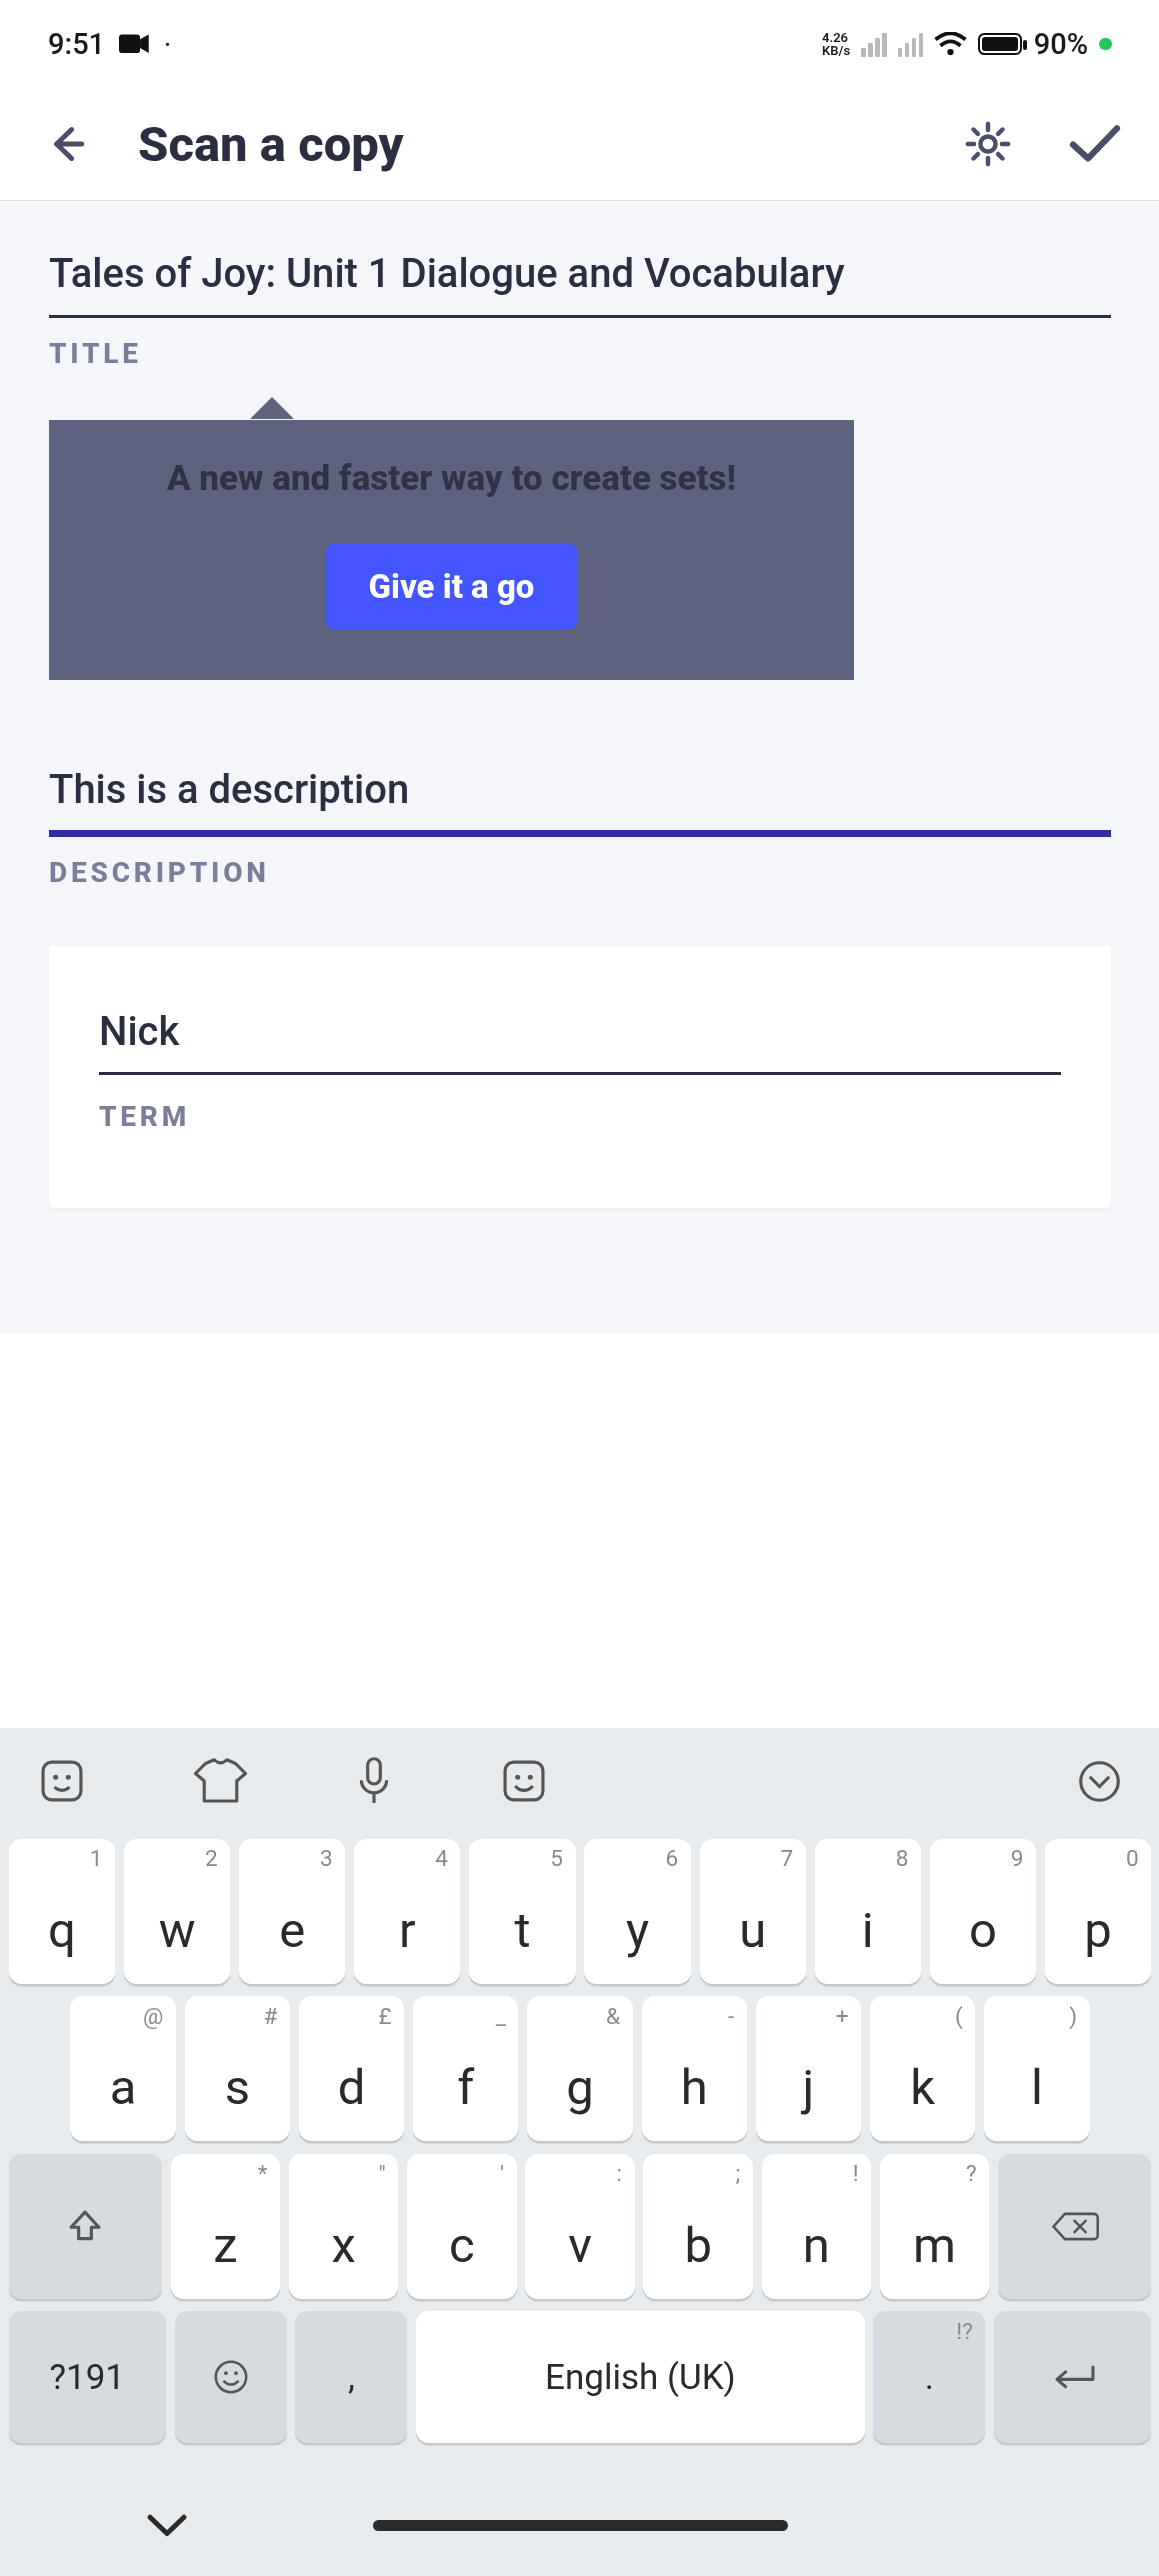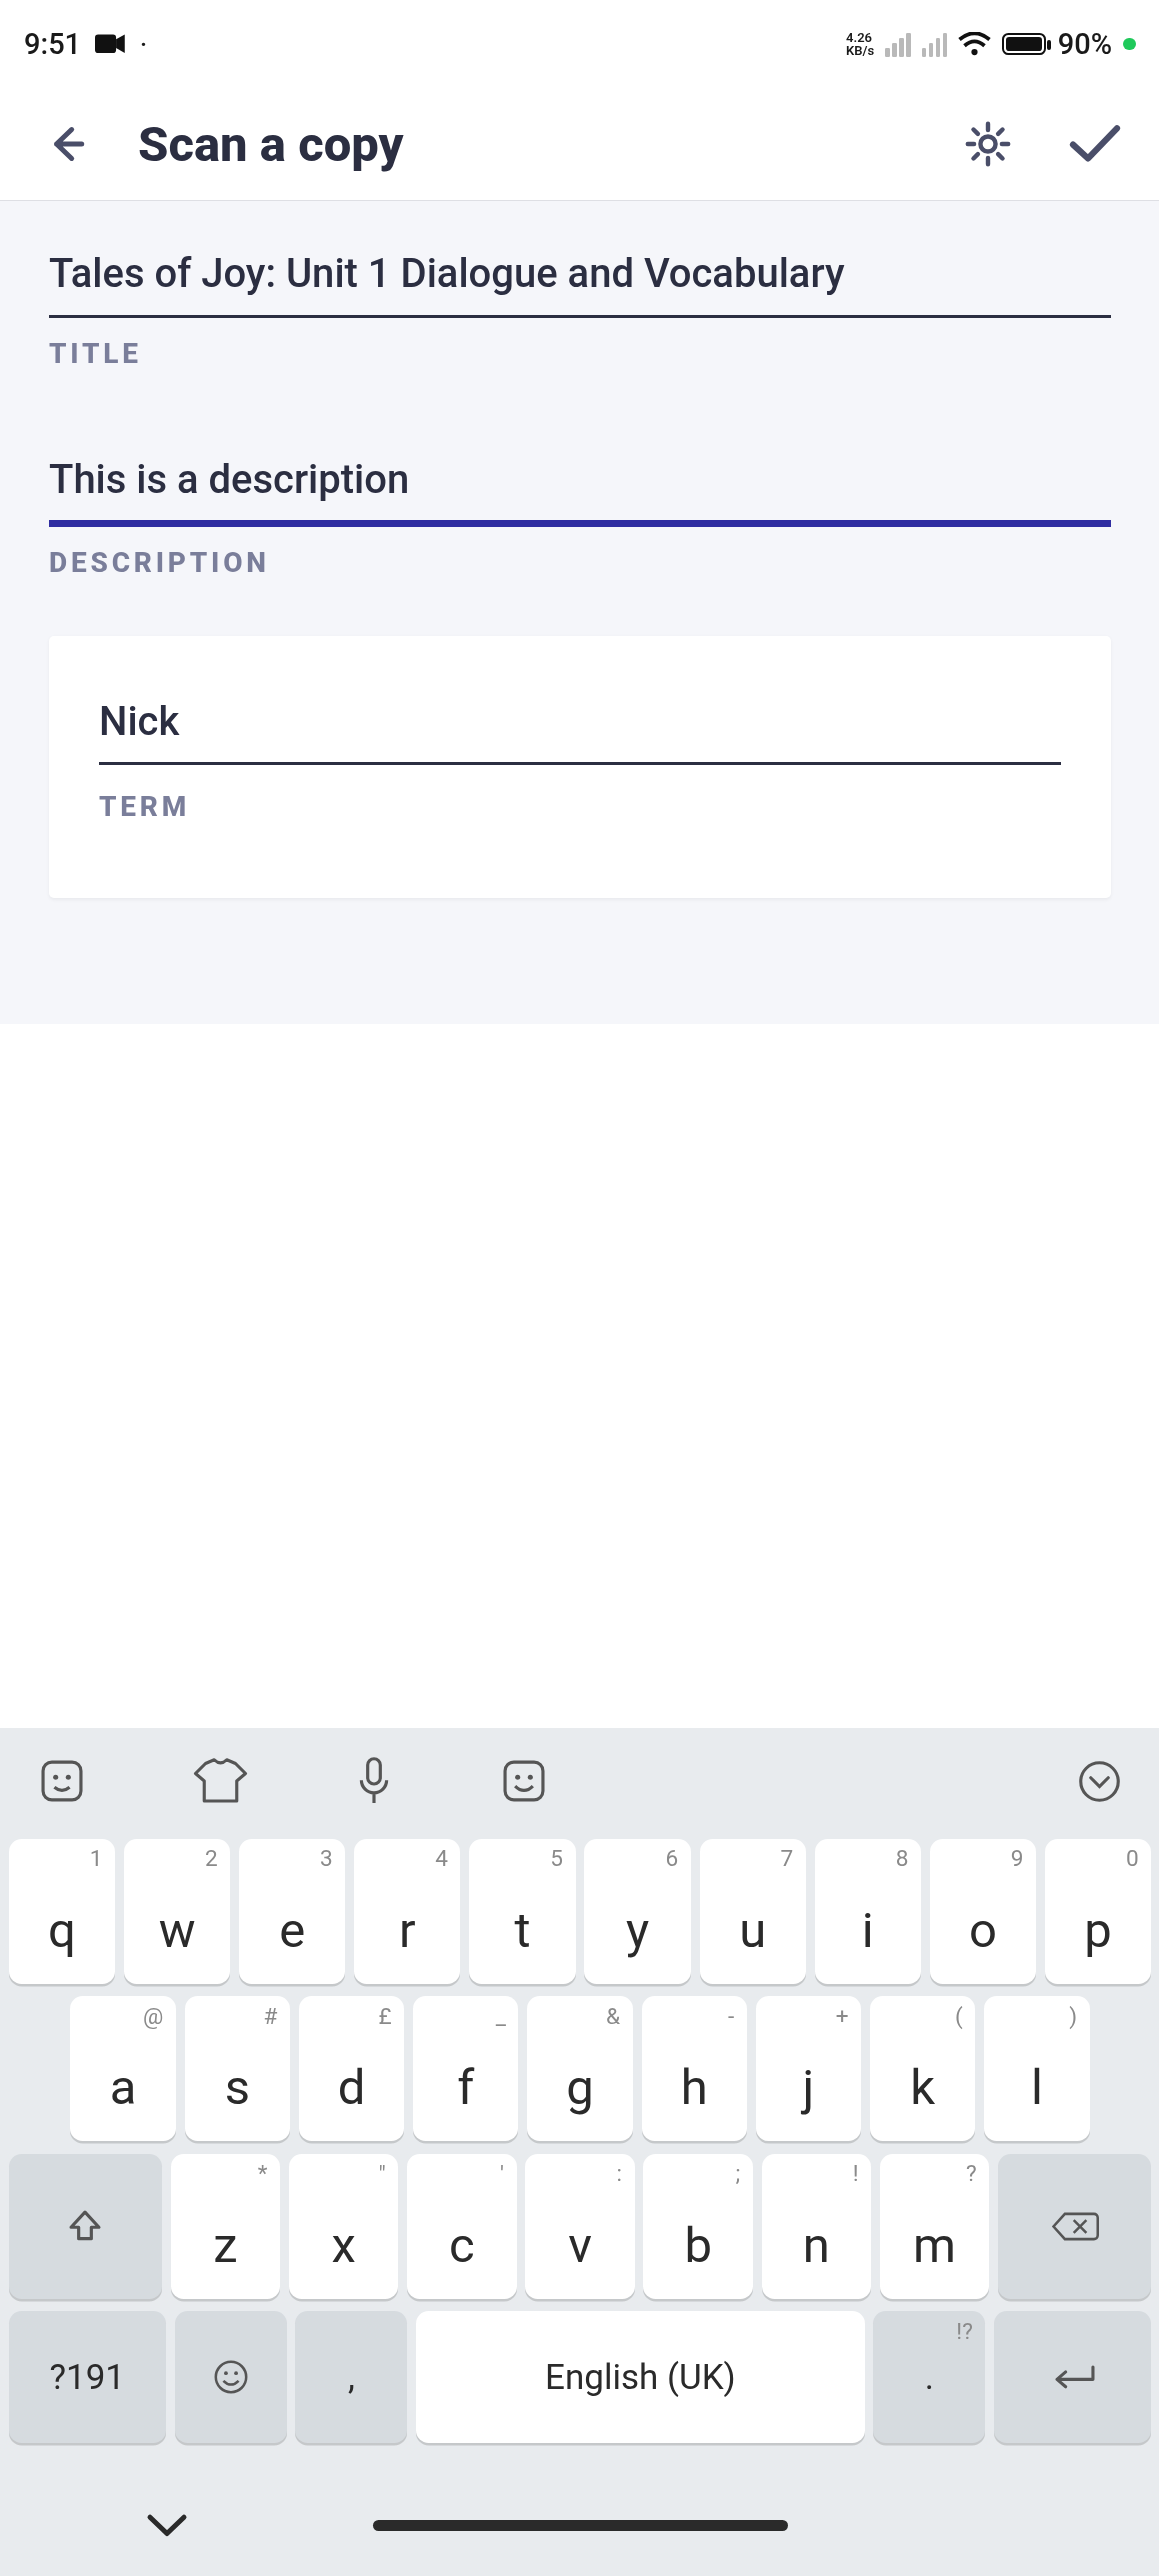--- a/index.html
+++ b/index.html
@@ -1,20 +1,20 @@
 <!DOCTYPE html>
 <html style="font-size:10px"><head>
 <meta charset="utf-8">
 <style>
   * { margin:0; padding:0; box-sizing:border-box; font-family:-apple-system,BlinkMacSystemFont,"Segoe UI",Roboto,Helvetica,Arial,sans-serif; }
   html,body{width:1160px;height:2576px;background:#fff;overflow:hidden;}
   .screen{width:1160px;height:2576px;position:relative;background:#fff;}
 
   
-  .status-bar{height:88px;display:flex;justify-content:space-between;align-items:center;padding:0 24px;font-size:29px;font-weight:500;color:#1a1a1a;}
+  .status-bar{height:88px;display:flex;justify-content:space-between;align-items:center;padding:0 48px;font-size:29px;font-weight:500;color:#1a1a1a;}
   .status-left{display:flex;align-items:center;gap:14px;}
   .status-right{display:flex;align-items:center;gap:11.3px;}
   .net{display:flex;flex-direction:column;line-height:1;font-size:13px;font-weight:600;}
   .dot-green{width:12.6px;height:12.6px;border-radius:50%;background:#1fc95b;}
   .signal{display:inline-flex;align-items:flex-end;gap:2.5px;height:25px;}
   .signal span{width:4.4px;background:#333;border-radius:1.3px;}
   .signal.dim span{background:#b9b9b9;}
   .signal .b1{height:8.8px}.signal .b2{height:14px}.signal .b3{height:19px}.signal .b4{height:24px}
   .battery{width:44px;height:22.6px;border:2.5px solid #111;border-radius:6.3px;position:relative;}
   .battery:after{content:"";position:absolute;right:-6.3px;top:5px;width:3.8px;height:10px;background:#111;border-radius:1.9px;}
@@ -131,20 +131,24 @@
   </div>
 
   <div class="content">
 
     <div class="field">
       <input class="field-input" value="Tales of Joy: Unit 1 Dialogue and Vocabulary" style="">
       <div class="field-label">TITLE</div>
     </div>
 
 
+    <div class="popover">
+      <div class="popover-msg">A new and faster way to create sets!</div>
+      <div class="popover-btn">Give it a go</div>
+    </div>
 
     <div class="field" style="margin-top:75px;">
       <input class="field-input desc" value="This is a description" style="">
       <div class="field-label">DESCRIPTION</div>
     </div>
 
     <div class="card">
       <input class="field-input" value="Nick" style="">
       <div class="field-label">TERM</div>
     </div>

